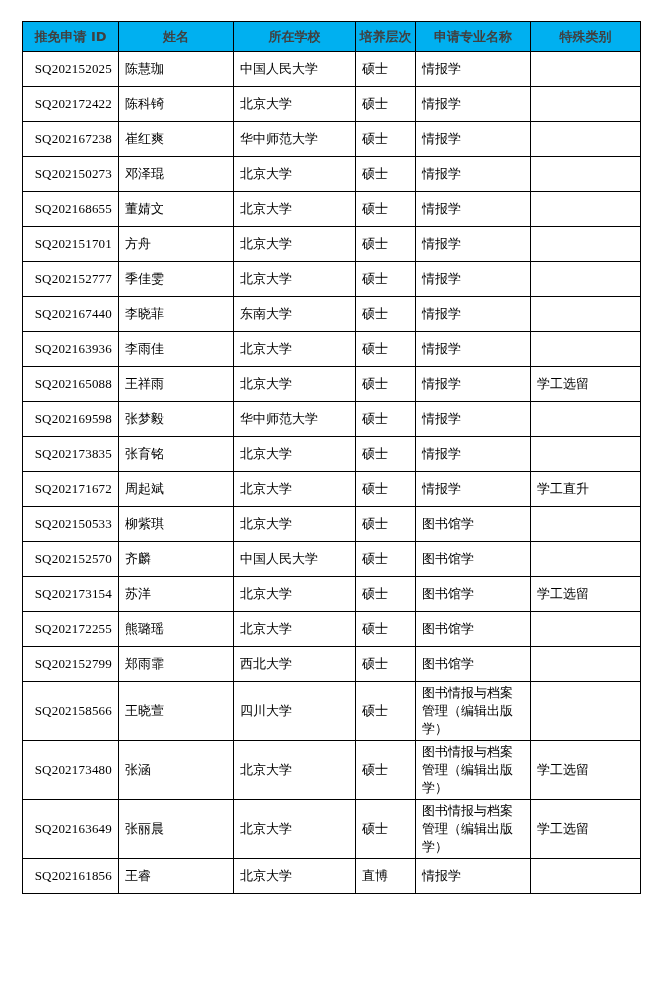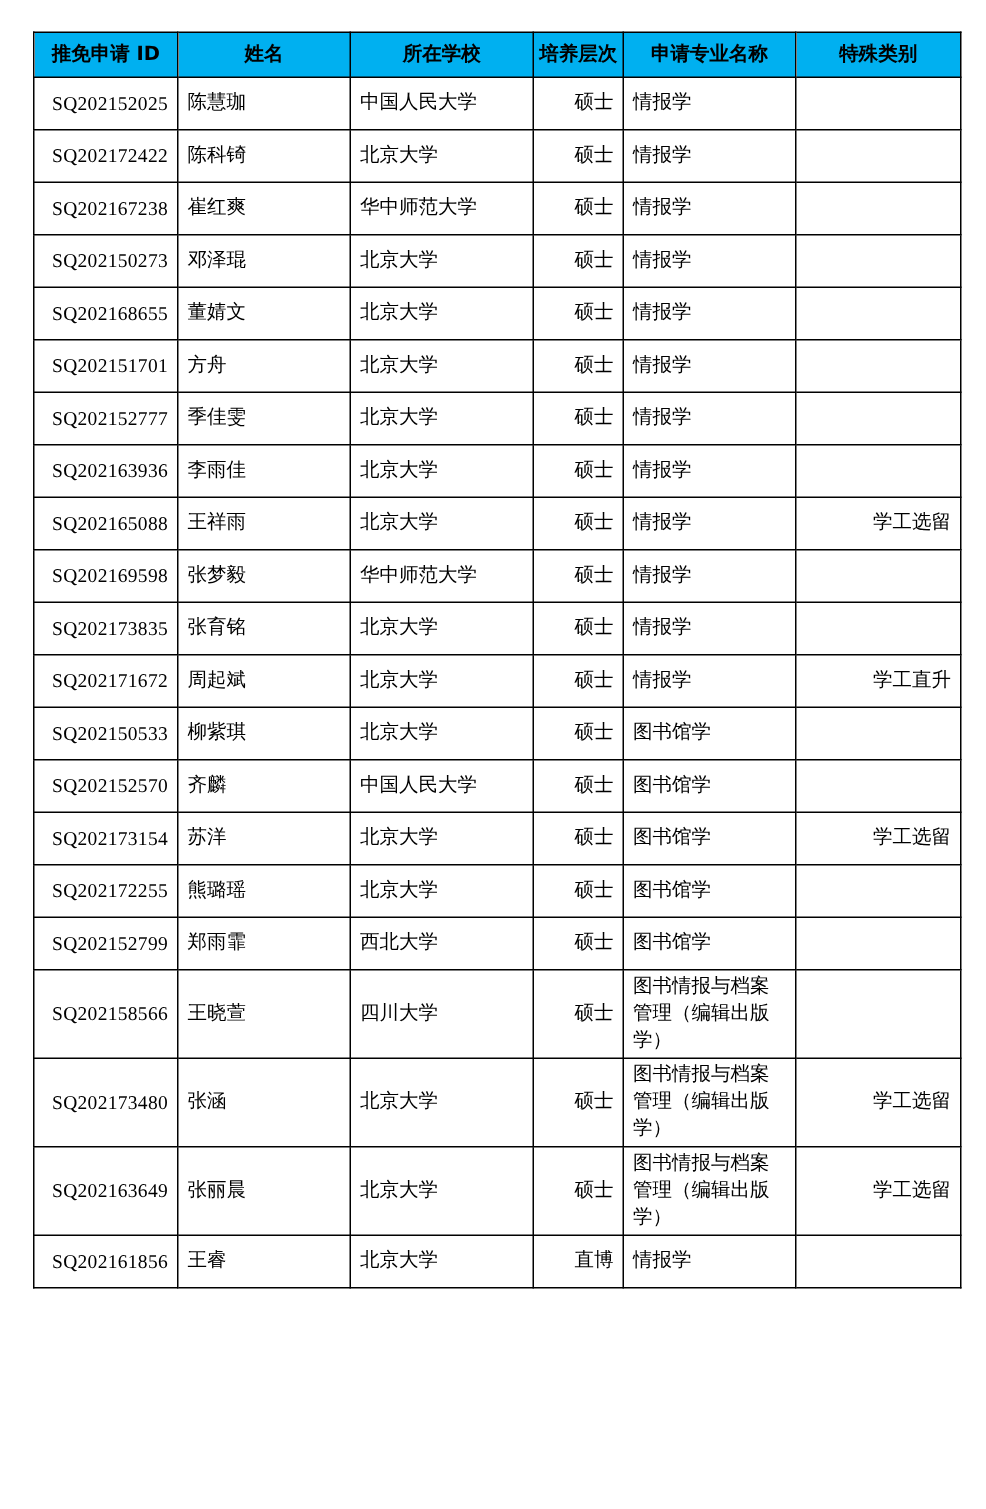--- a/index.html
+++ b/index.html
@@ -19,21 +19,21 @@
     table-layout: fixed;
     width: 618px;
   }
   table.applicants th,
   table.applicants td {
     border: 1px solid #000000;
     overflow: hidden;
   }
   table.applicants th {
     background: #00B0F0;
-    color: #000000;
+    color: #404040;
     font-weight: bold;
     font-size: 13px;
     height: 29px;
     text-align: center;
     padding: 0 2px;
     line-height: 1.2;
   }
   table.applicants td {
     font-size: 13px;
     color: #000000;
@@ -44,21 +44,21 @@
     word-break: break-all;
   }
   td.col-id {
     text-align: right;
     font-family: "Liberation Serif", "DejaVu Serif", serif;
     font-size: 12.5px;
     letter-spacing: 0.2px;
     padding: 2px 2px;
   }
   td.col-name, td.col-school, td.col-major { text-align: left; }
-  td.col-level, td.col-special { text-align: right; }
+  td.col-level, td.col-special { text-align: left; }
 </style>
 </head>
 <body>
 
 <div class="page">
   <table class="applicants">
     <colgroup>
       <col style="width:96px">
       <col style="width:115px">
       <col style="width:122px">
@@ -127,20 +127,28 @@
         </tr>
         <tr>
           <td class="col-id">SQ202152777</td>
           <td class="col-name">季佳雯</td>
           <td class="col-school">北京大学</td>
           <td class="col-level">硕士</td>
           <td class="col-major">情报学</td>
           <td class="col-special"></td>
         </tr>
         <tr>
+          <td class="col-id">SQ202167440</td>
+          <td class="col-name">李晓菲</td>
+          <td class="col-school">东南大学</td>
+          <td class="col-level">硕士</td>
+          <td class="col-major">情报学</td>
+          <td class="col-special"></td>
+        </tr>
+        <tr>
           <td class="col-id">SQ202163936</td>
           <td class="col-name">李雨佳</td>
           <td class="col-school">北京大学</td>
           <td class="col-level">硕士</td>
           <td class="col-major">情报学</td>
           <td class="col-special"></td>
         </tr>
         <tr>
           <td class="col-id">SQ202165088</td>
           <td class="col-name">王祥雨</td>

